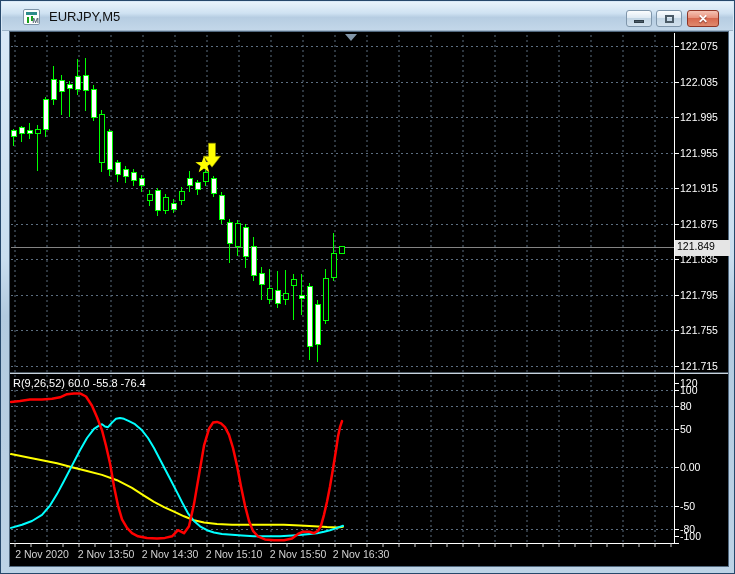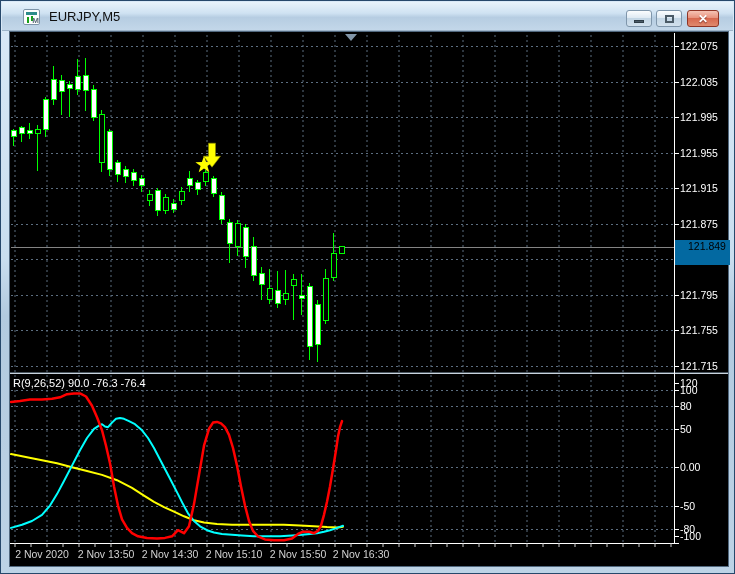--- a/index.html
+++ b/index.html
@@ -35,22 +35,22 @@
   .glyph-res{width:9px;height:8px;border:2px solid #4a5a66;background:transparent;}
   .glyph-x{color:#fff;font-weight:bold;font-size:12px;text-shadow:0 1px 1px #7e2a1c;line-height:12px;}
   .client{
     position:absolute;left:8px;top:30px;width:720px;height:536px;
     background:#000;border:1px solid #51687e;
   }
   .client svg{position:absolute;left:0;top:0;}
   .ohlc-header{position:absolute;left:4px;top:6px;font-size:11px;color:#fff;white-space:nowrap;z-index:5;}
   .ohlc-header .tri{color:#c8d2da;font-size:9px;margin-right:4px;}
   .ind-header{position:absolute;left:3px;top:345px;font-size:11px;color:#fff;white-space:nowrap;z-index:5;}
-  .price-badge{position:absolute;left:665px;top:208px;width:55px;height:25px;background:#0369a1;z-index:6;
-    font-size:10.5px;color:#000;line-height:13px;padding-left:13px;}
+  .price-badge{position:absolute;left:665px;top:208px;width:55px;height:16px;background:#e5e5e5;z-index:6;
+    font-size:10.5px;color:#000;line-height:13px;padding-left:2px;}
   .frame-bottom{position:absolute;left:0;bottom:0;width:100%;height:7px;}
 </style>
 </head>
 <body>
 
 <div class="window">
   <div class="titlebar">
     <div class="app-icon">
       <div class="bar1"></div>
         <div class="c1"></div>
@@ -281,18 +281,18 @@
         <line x1="315.5" y1="236.78750000000502" x2="315.5" y2="291.81250000000296" stroke="#00ff00" stroke-width="1" shape-rendering="crispEdges"></line>
         <rect x="313" y="246.6" width="5" height="41.7" fill="#000000" stroke="#00ff00" stroke-width="1" shape-rendering="crispEdges"></rect>
         <line x1="323.5" y1="201.28749999999948" x2="323.5" y2="249.2125000000013" stroke="#00ff00" stroke-width="1" shape-rendering="crispEdges"></line>
         <rect x="321" y="221.7" width="5" height="24.0" fill="#000000" stroke="#00ff00" stroke-width="1" shape-rendering="crispEdges"></rect>
         <line x1="331.5" y1="214.6" x2="331.5" y2="221.70000000000869" stroke="#00ff00" stroke-width="1" shape-rendering="crispEdges"></line>
         <rect x="329" y="214.6" width="5" height="7.1" fill="#000000" stroke="#00ff00" stroke-width="1" shape-rendering="crispEdges"></rect>
         <polygon points="335,2 347,2 341,9" fill="#8296a8"></polygon>
         <polygon points="198.5,111.18750000000495 205.5,111.18750000000495 205.5,124.18750000000495 210.5,124.18750000000495 202,135.18750000000495 193.5,124.18750000000495 198.5,124.18750000000495" fill="#ffff00" stroke="#8a8a00" stroke-width="0.6"></polygon>
         <polygon points="194.0,124.0 196.1,130.0 202.6,130.2 197.4,134.1 199.3,140.2 194.0,136.6 188.7,140.2 190.6,134.1 185.4,130.2 191.9,130.0" fill="#ffff00"></polygon>
       </svg>
-    <div class="ind-header">R(9,26,52) 90.0 -76.3 -76.4</div>
+    <div class="ind-header">R(9,26,52) 60.0 -55.8 -76.4</div>
     <div class="price-badge">121.849</div>
   </div>
 
   <div class="frame-bottom"></div>
 </div>
 
 </body></html>

